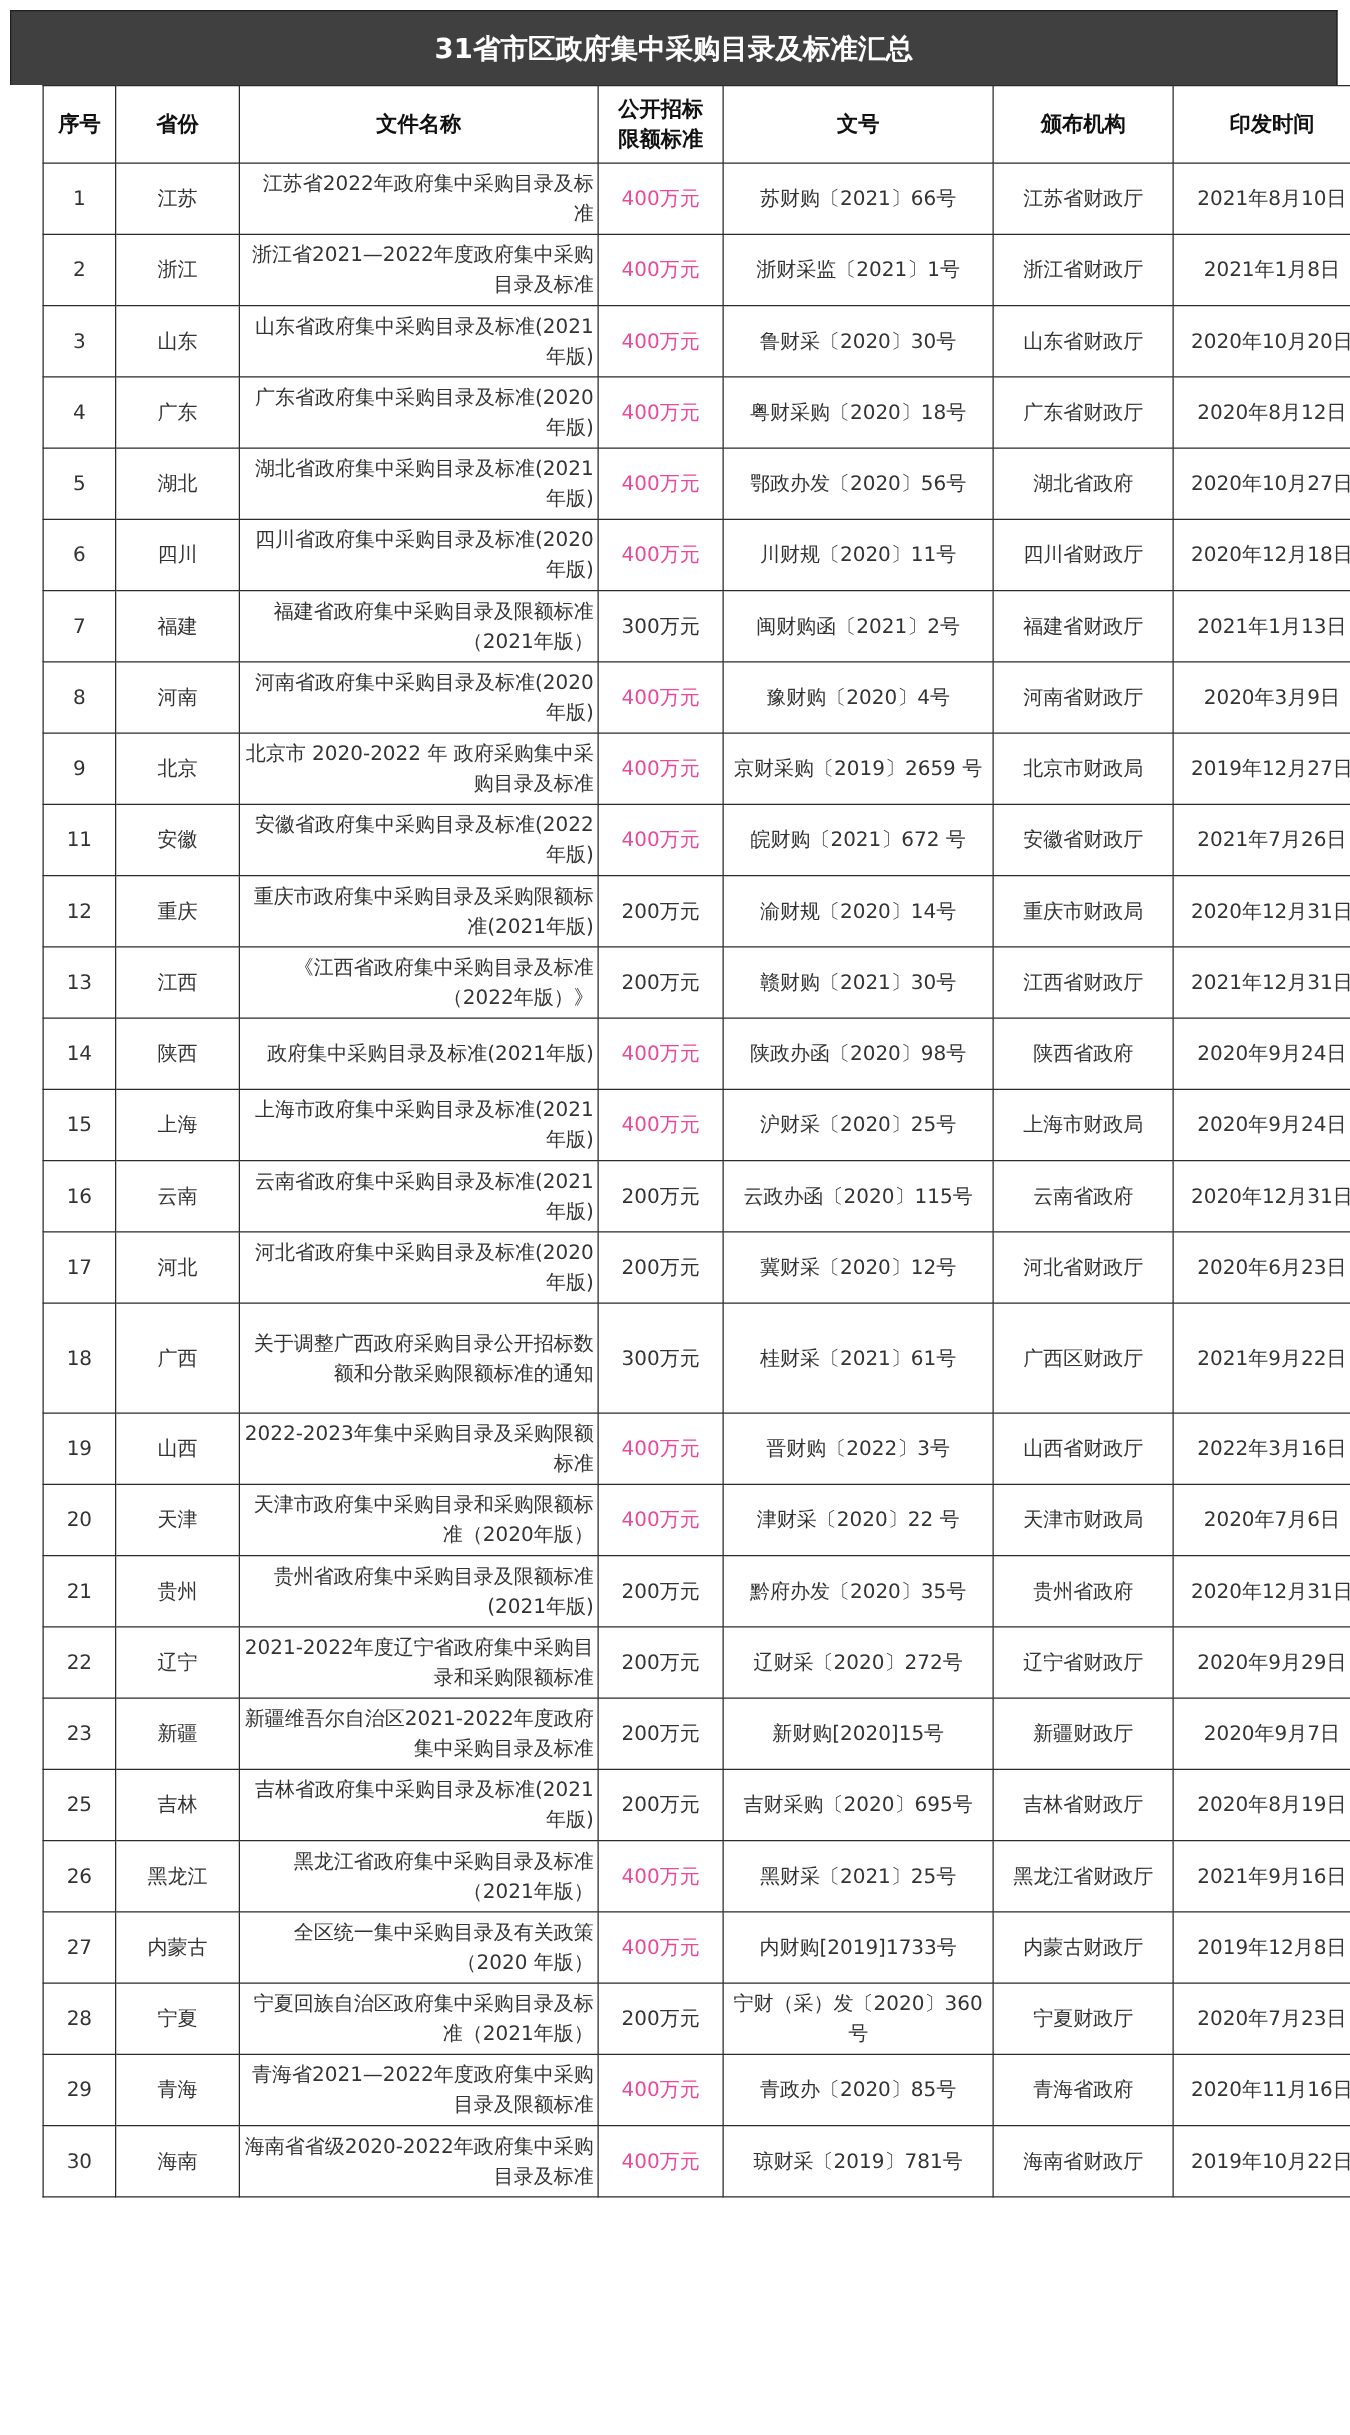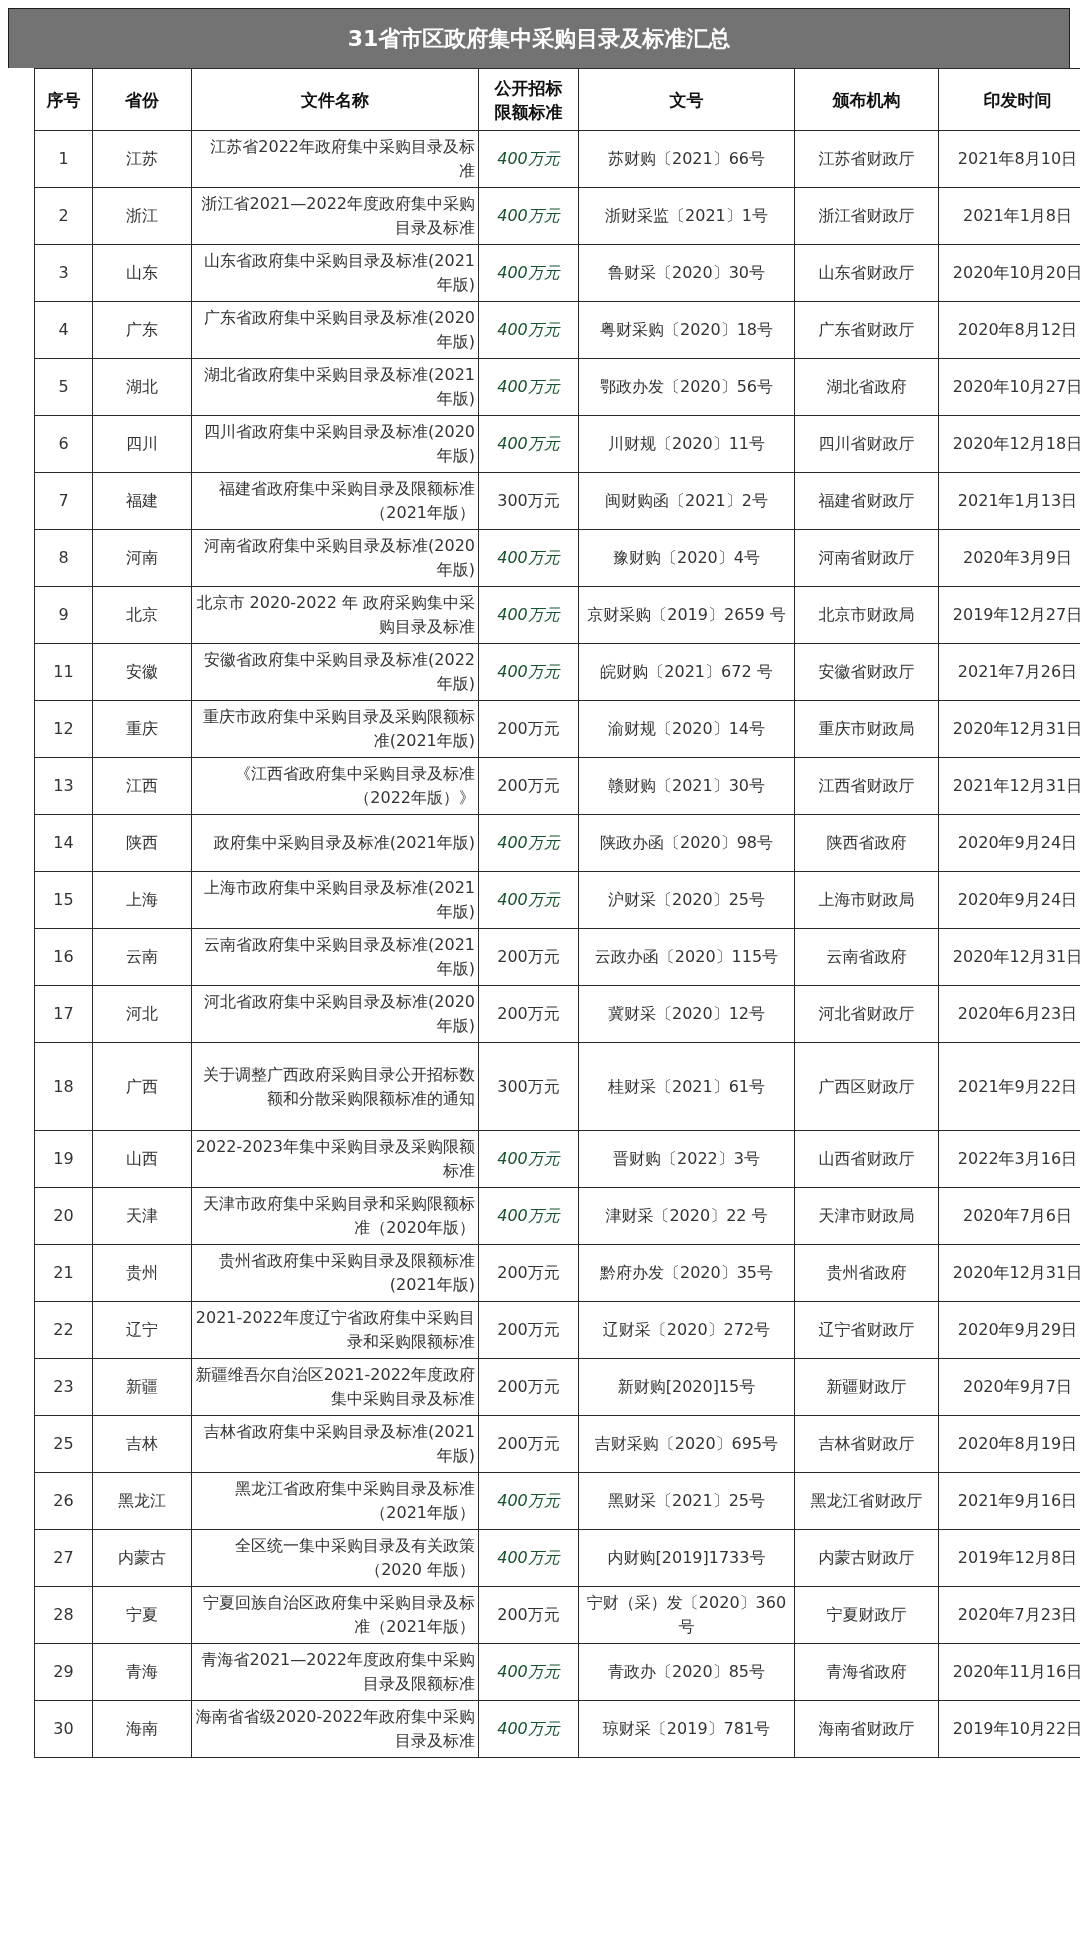--- a/index.html
+++ b/index.html
@@ -1,29 +1,29 @@
 <!DOCTYPE html>
 <html><head>
 <meta charset="utf-8">
 <style>
   html, body { margin: 0; padding: 0; background: #ffffff; }
   body { width: 1080px; height: 1948px; position: relative; overflow: hidden;
          font-family: "DejaVu Sans", "Liberation Sans", sans-serif; color: #222; }
   .sheet { position: absolute; left: 8px; top: 8px; width: 1062px; }
-  .title-bar { height: 60px; background: #737373; color: #ffffff; font-weight: bold;
+  .title-bar { height: 60px; background: #404040; color: #ffffff; font-weight: bold;
                font-size: 22px; display: flex; align-items: center; justify-content: center;
                border: 1px solid #1f1f1f; border-bottom: none; box-sizing: border-box; }
   table { border-collapse: collapse; width: 1062px; table-layout: fixed; margin-left: 26px; }
   th, td { border: 1.5px solid #2b2b2b; text-align: center; vertical-align: middle;
            padding: 0 2px; box-sizing: border-box; }
   th { height: 62px; font-weight: bold; font-size: 17px; color: #111; line-height: 24px; }
   td { height: 57px; font-size: 16px; line-height: 24px; color: #333; }
   tr.tall td { height: 88px; }
   td.name { font-size: 16px; line-height: 24px; padding: 0 3px; text-align: right; }
-  td.limit.red { color: #14532d; font-style: italic; }
+  td.limit.red { color: #ec4899; }
   col.c1 { width: 58px; } col.c2 { width: 99px; } col.c3 { width: 287px; }
   col.c4 { width: 100px; } col.c5 { width: 216px; } col.c6 { width: 144px; } col.c7 { width: 158px; }
 </style>
 </head>
 <body>
 
 <div class="sheet">
   <div class="title-bar">31省市区政府集中采购目录及标准汇总</div>
   <table>
     <colgroup>

